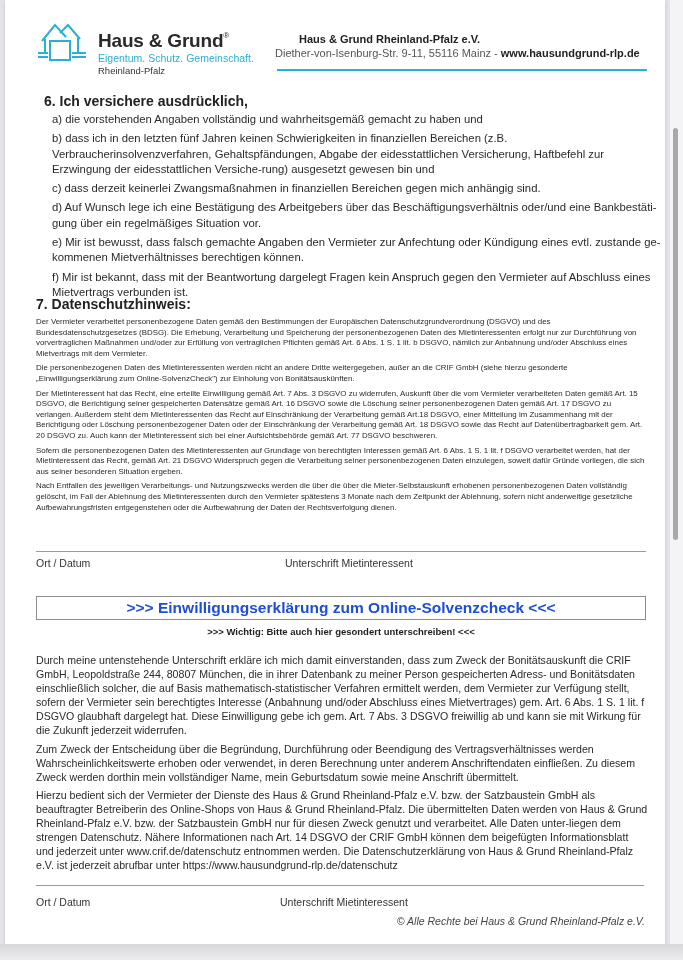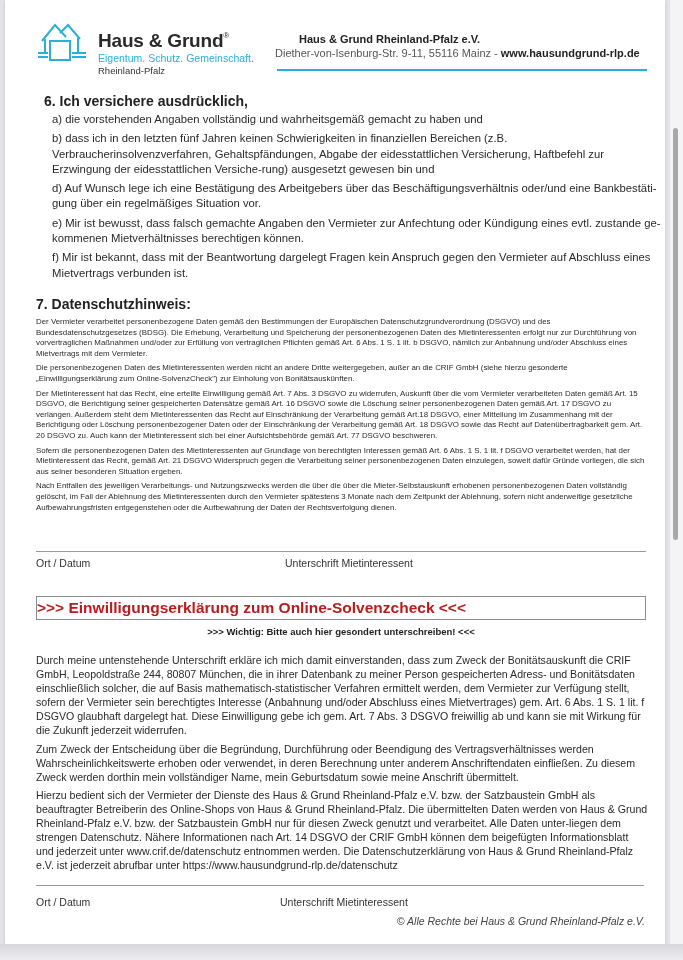--- a/index.html
+++ b/index.html
@@ -168,25 +168,25 @@
       color: #333;
     }
     
     .banner {
       position: absolute;
       left: 36px;
       top: 596px;
       width: 608px;
       height: 22px;
       border: 1px solid #8c8c8c;
-      text-align: left;
+      text-align: center;
       font-size: 15.5px;
       font-weight: bold;
       line-height: 22px;
-      color: #b91c1c;
+      color: #1d4ed8;
     }
     .banner-sub {
       position: absolute;
       left: 36px;
       top: 626px;
       width: 610px;
       text-align: center;
       font-size: 9.5px;
       font-weight: bold;
       color: #222;
@@ -238,20 +238,21 @@
 <div class="logo-region">Rheinland-Pfalz</div>
 
 <div class="org-name">Haus &amp; Grund Rheinland-Pfalz e.V.</div>
 <div class="org-address"><span>Diether-von-Isenburg-Str. 9-11, 55116 Mainz - </span><b>www.hausundgrund-rlp.de</b></div>
 <div class="header-rule"></div>
 
 <div class="h6">6. Ich versichere ausdrücklich,</div>
 <div class="sec6">
   <p>a) die vorstehenden Angaben vollständig und wahrheitsgemäß gemacht zu haben und</p>
   <p>b) dass ich in den letzten fünf Jahren keinen Schwierigkeiten in finanziellen Bereichen (z.B. Verbraucherinsolvenzverfahren, Gehaltspfändungen, Abgabe der eidesstattlichen Versicherung, Haftbefehl zur Erzwingung der eidesstattlichen Versiche-rung) ausgesetzt gewesen bin und</p>
+  <p>c) dass derzeit keinerlei Zwangsmaßnahmen in finanziellen Bereichen gegen mich anhängig sind.</p>
   <p>d) Auf Wunsch lege ich eine Bestätigung des Arbeitgebers über das Beschäftigungsverhältnis oder/und eine Bankbestäti-gung über ein regelmäßiges Situation vor.</p>
   <p>e) Mir ist bewusst, dass falsch gemachte Angaben den Vermieter zur Anfechtung oder Kündigung eines evtl. zustande ge-kommenen Mietverhältnisses berechtigen können.</p>
   <p>f) Mir ist bekannt, dass mit der Beantwortung dargelegt Fragen kein Anspruch gegen den Vermieter auf Abschluss eines Mietvertrags verbunden ist.</p>
 </div>
 
 <div class="h7">7. Datenschutzhinweis:</div>
 <div class="sec7">
   <p>Der Vermieter verarbeitet personenbezogene Daten gemäß den Bestimmungen der Europäischen Datenschutzgrundverordnung (DSGVO) und des Bundesdatenschutzgesetzes (BDSG). Die Erhebung, Verarbeitung und Speicherung der personenbezogenen Daten des Mietinteressenten erfolgt nur zur Durchführung von vorvertraglichen Maßnahmen und/oder zur Erfüllung von vertraglichen Pflichten gemäß Art. 6 Abs. 1 S. 1 lit. b DSGVO, nämlich zur Anbahnung und/oder Abschluss eines Mietvertrags mit dem Vermieter.</p>
   <p>Die personenbezogenen Daten des Mietinteressenten werden nicht an andere Dritte weitergegeben, außer an die CRIF GmbH (siehe hierzu gesonderte „Einwilligungserklärung zum Online-SolvenzCheck") zur Einholung von Bonitätsauskünften.</p>
   <p>Der Mietinteressent hat das Recht, eine erteilte Einwilligung gemäß Art. 7 Abs. 3 DSGVO zu widerrufen, Auskunft über die vom Vermieter verarbeiteten Daten gemäß Art. 15 DSGVO, die Berichtigung seiner gespeicherten Datensätze gemäß Art. 16 DSGVO sowie die Löschung seiner personenbezogenen Daten gemäß Art. 17 DSGVO zu verlangen. Außerdem steht dem Mietinteressenten das Recht auf Einschränkung der Verarbeitung gemäß Art.18 DSGVO, einer Mitteilung im Zusammenhang mit der Berichtigung oder Löschung personenbezogener Daten oder der Einschränkung der Verarbeitung gemäß Art. 18 DSGVO sowie das Recht auf Datenübertragbarkeit gem. Art. 20 DSGVO zu. Auch kann der Mietinteressent sich bei einer Aufsichtsbehörde gemäß Art. 77 DSGVO beschweren.</p>

